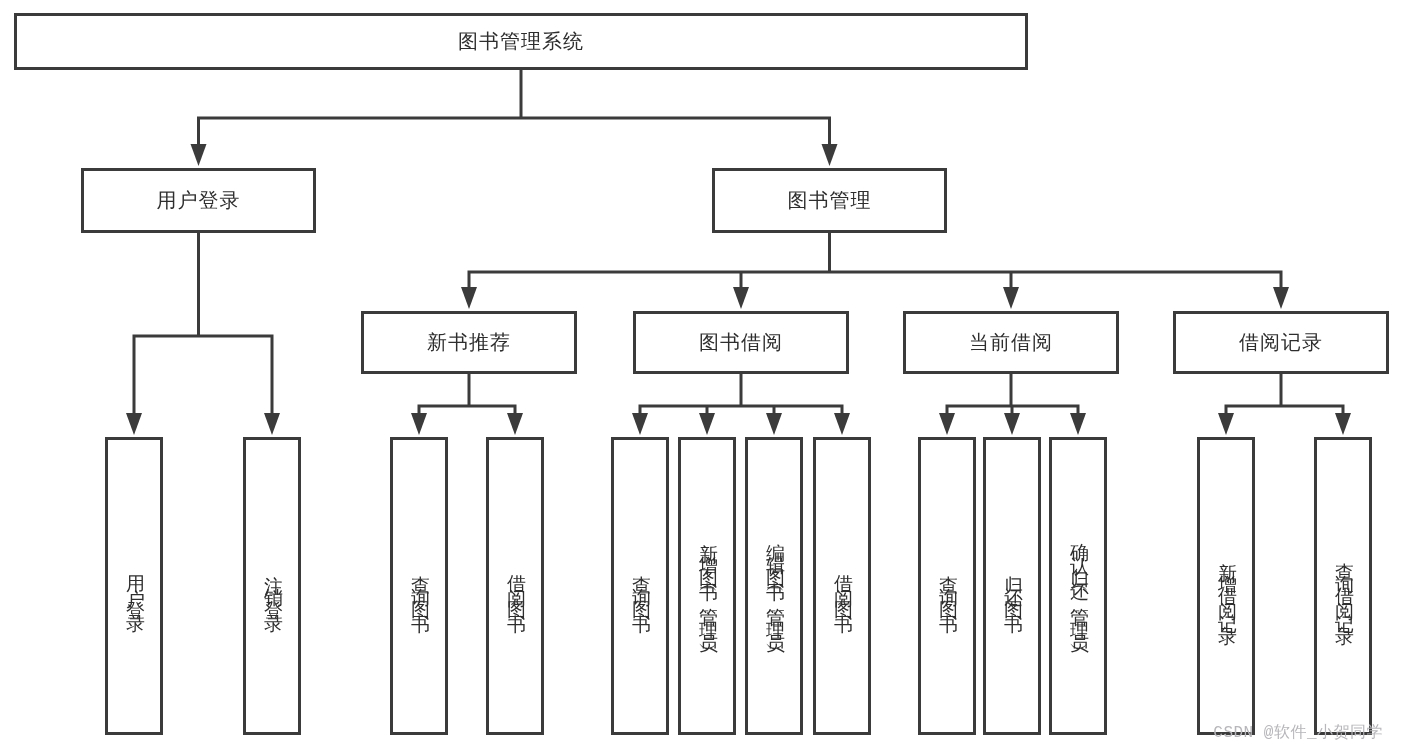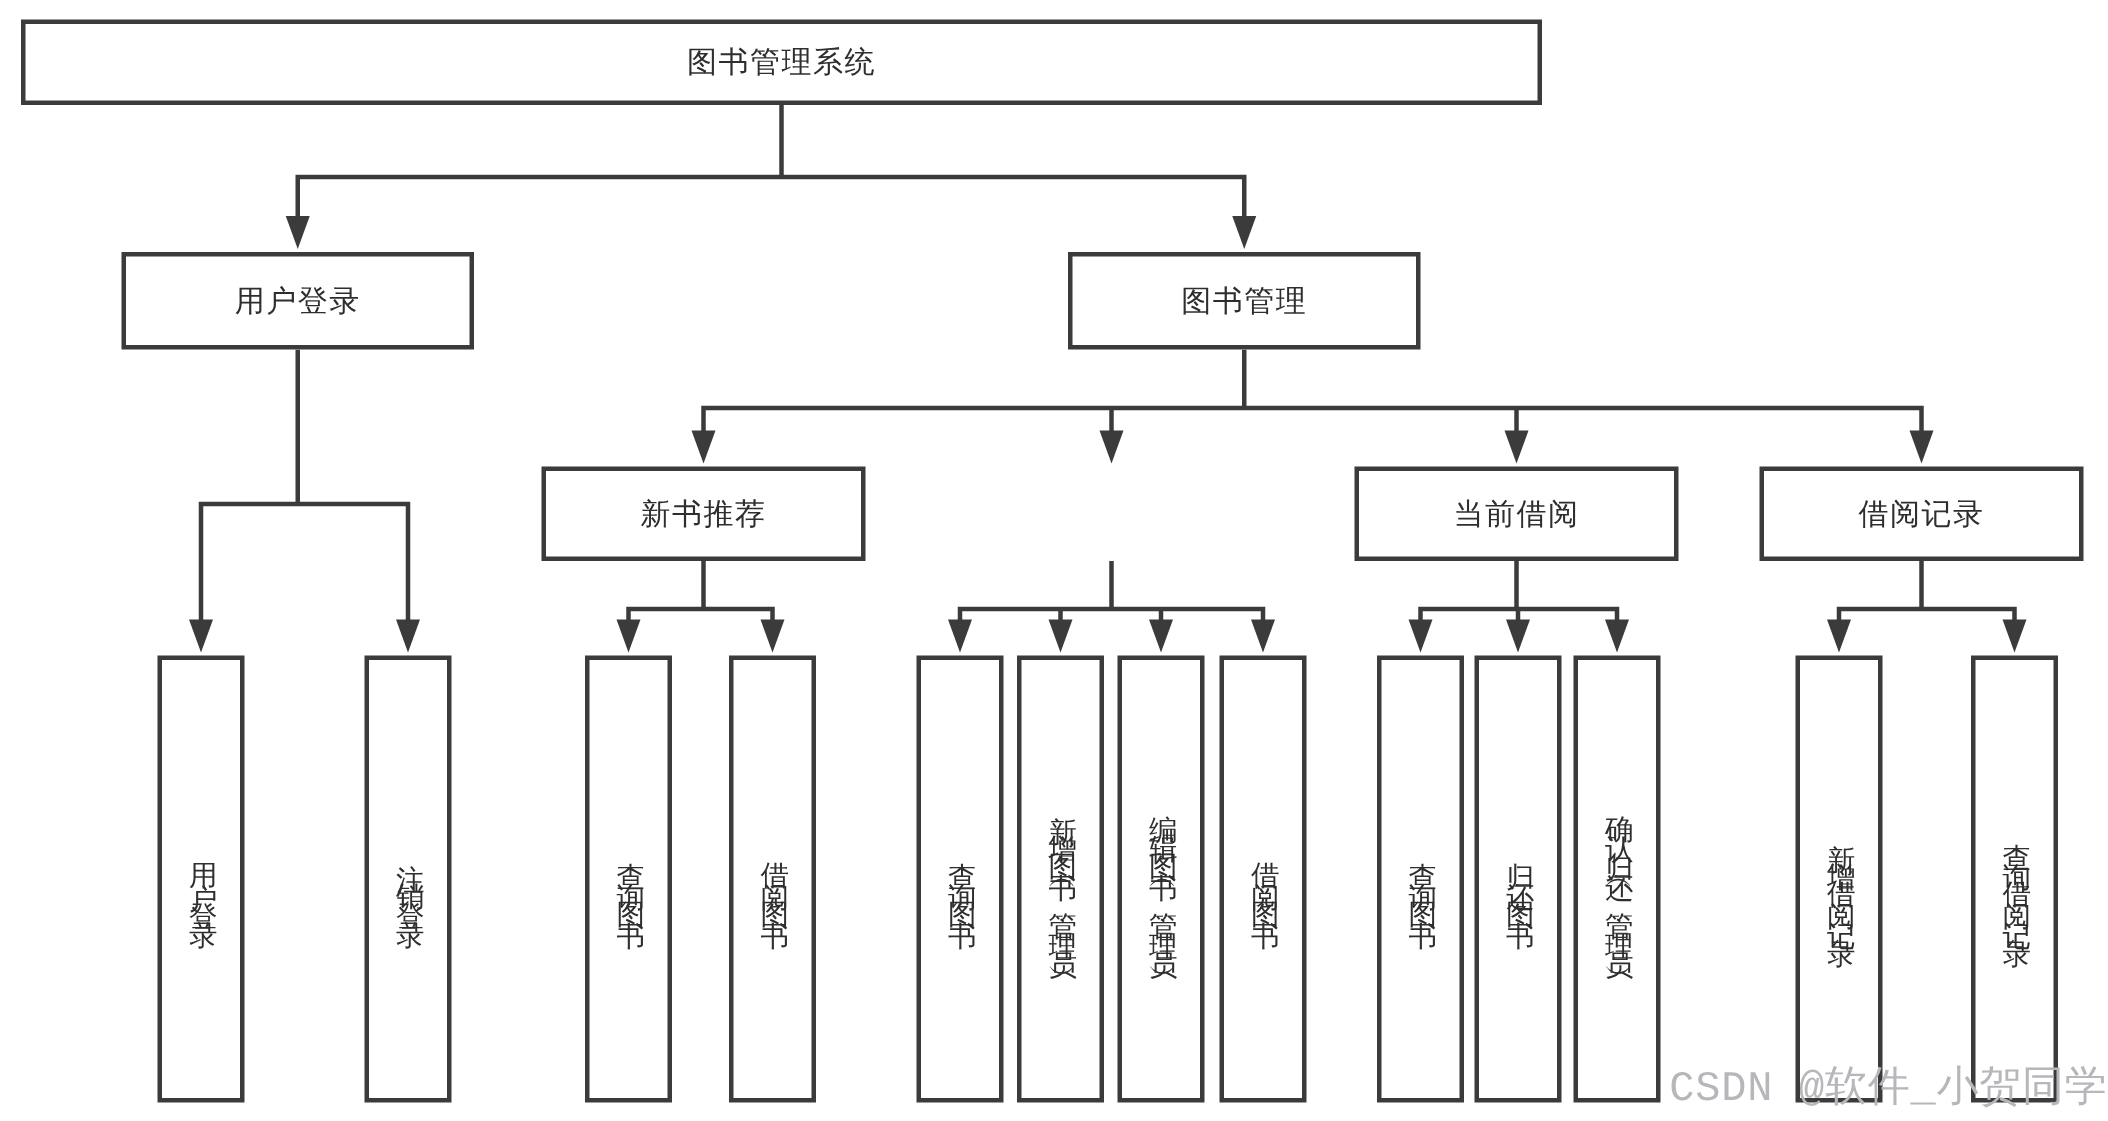--- a/index.html
+++ b/index.html
@@ -31,22 +31,22 @@
   .box.h span{font-size:20px;letter-spacing:1px;white-space:nowrap;}
   .box.v span{
     writing-mode:vertical-rl;
     font-size:19px;
     letter-spacing:13px;
     line-height:1;
     white-space:nowrap;
   }
   .watermark{
     position:absolute;
-    right:0;bottom:4px;
-    font-size:28px;
+    right:22px;bottom:4px;
+    font-size:16px;
     color:var(--watermark);
     letter-spacing:0.5px;
     z-index:5;
     white-space:nowrap;
   }
 </style>
 </head>
 <body>
 
 <div class="stage">
@@ -120,20 +120,23 @@
   <div class="box h" style="left:81px;top:168px;width:235px;height:65px">
     <span>用户登录</span>
   </div>
   <div class="box h" style="left:361px;top:311px;width:216px;height:63px">
     <span>新书推荐</span>
   </div>
 
   <div class="box h" style="left:712px;top:168px;width:235px;height:65px">
     <span>图书管理</span>
   </div>
+  <div class="box h" style="left:633px;top:311px;width:216px;height:63px">
+    <span>图书借阅</span>
+  </div>
   <div class="box h" style="left:1173px;top:311px;width:216px;height:63px">
     <span>借阅记录</span>
   </div>
   <div class="box h" style="left:903px;top:311px;width:216px;height:63px">
     <span>当前借阅</span>
   </div>
 
   <div class="box v" style="left:105px;top:437px;width:58px;height:298px">
     <span>用户登录</span>
   </div>

